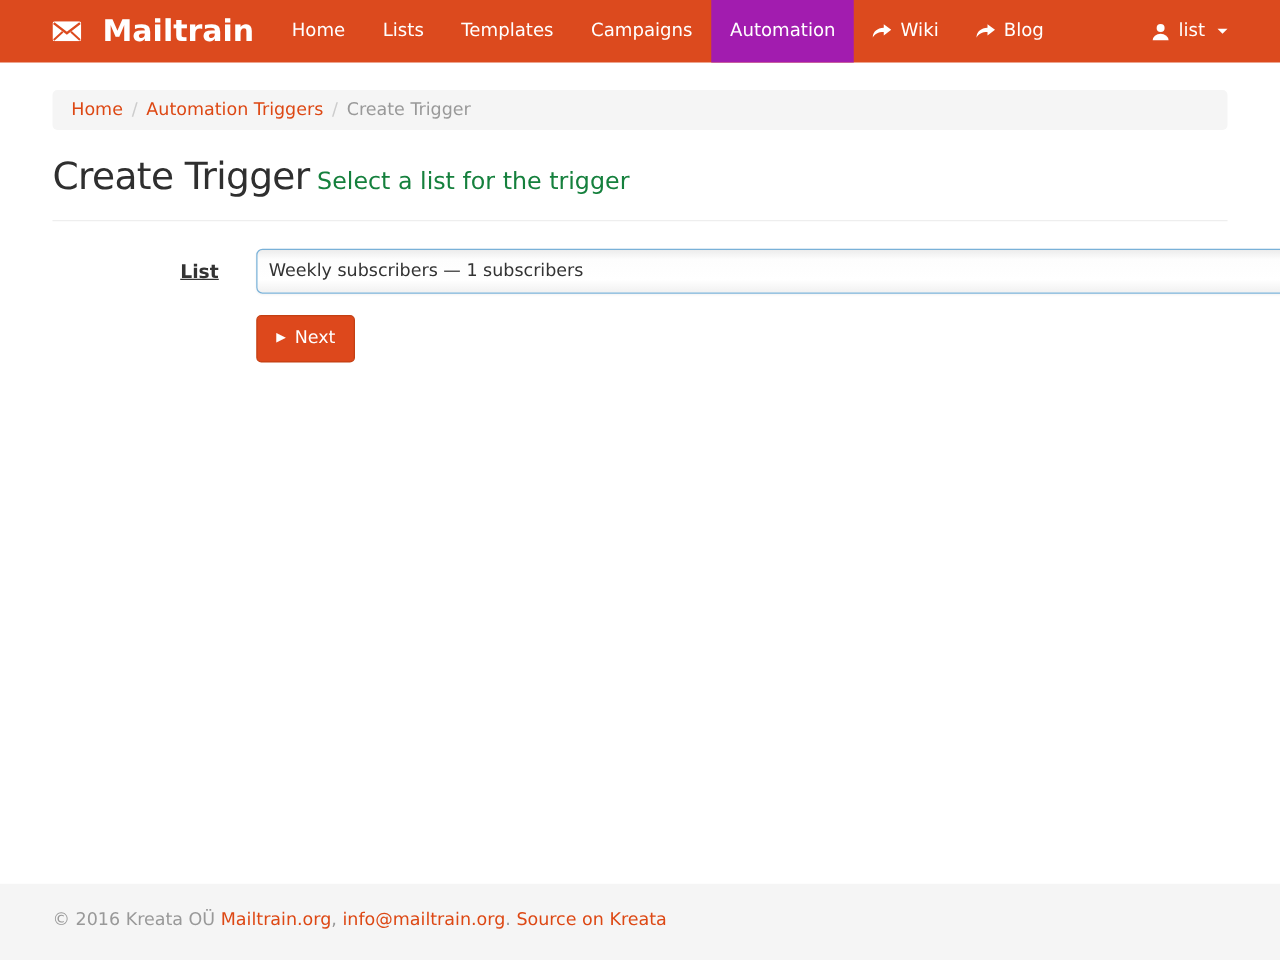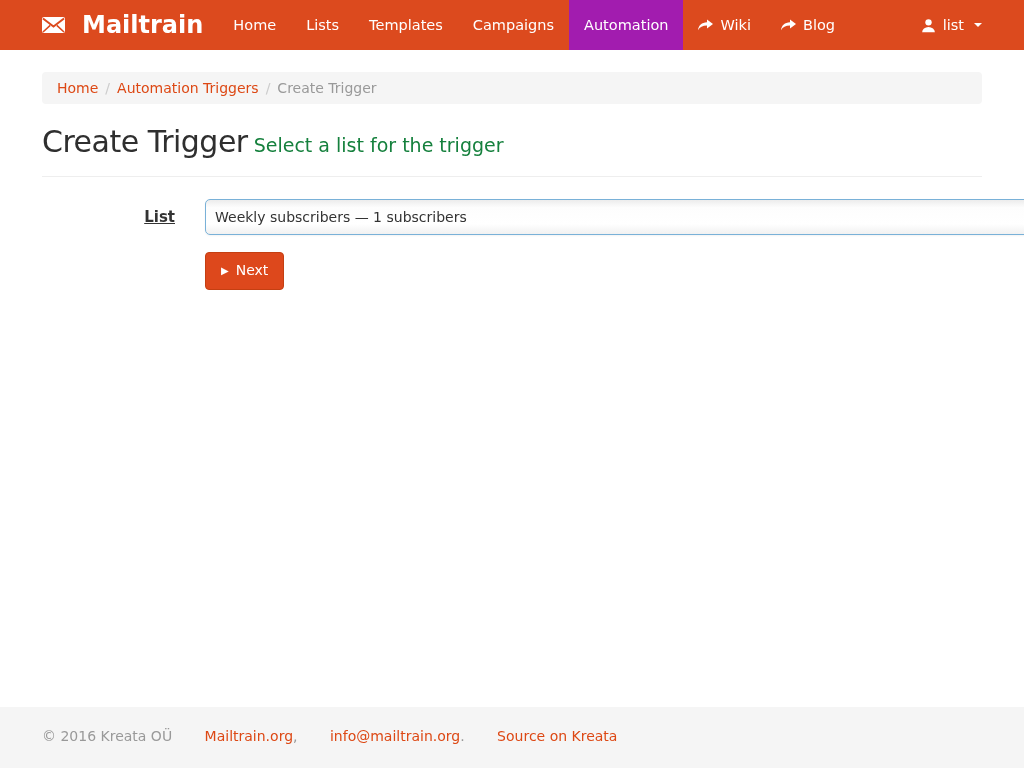--- a/index.html
+++ b/index.html
@@ -173,21 +173,21 @@
     height: 61px;
     background: #f5f5f5;
   }
   .footer-inner {
     width: 970px;
     margin: 0 auto;
     padding: 21px 15px 0 15px;
     color: #999;
     font-size: 14px;
   }
-  .footer a { color: #dd4814; text-decoration: none; cursor: pointer; margin-left: 28px; }
+  .footer a { color: #dd4814; text-decoration: none; cursor: pointer; }
 
   .icon-svg { display: inline-flex; align-items: center; }
 </style>
 </head>
 <body>
 
 <div class="app">
 
   <nav class="navbar">
     <div class="navbar-inner">

